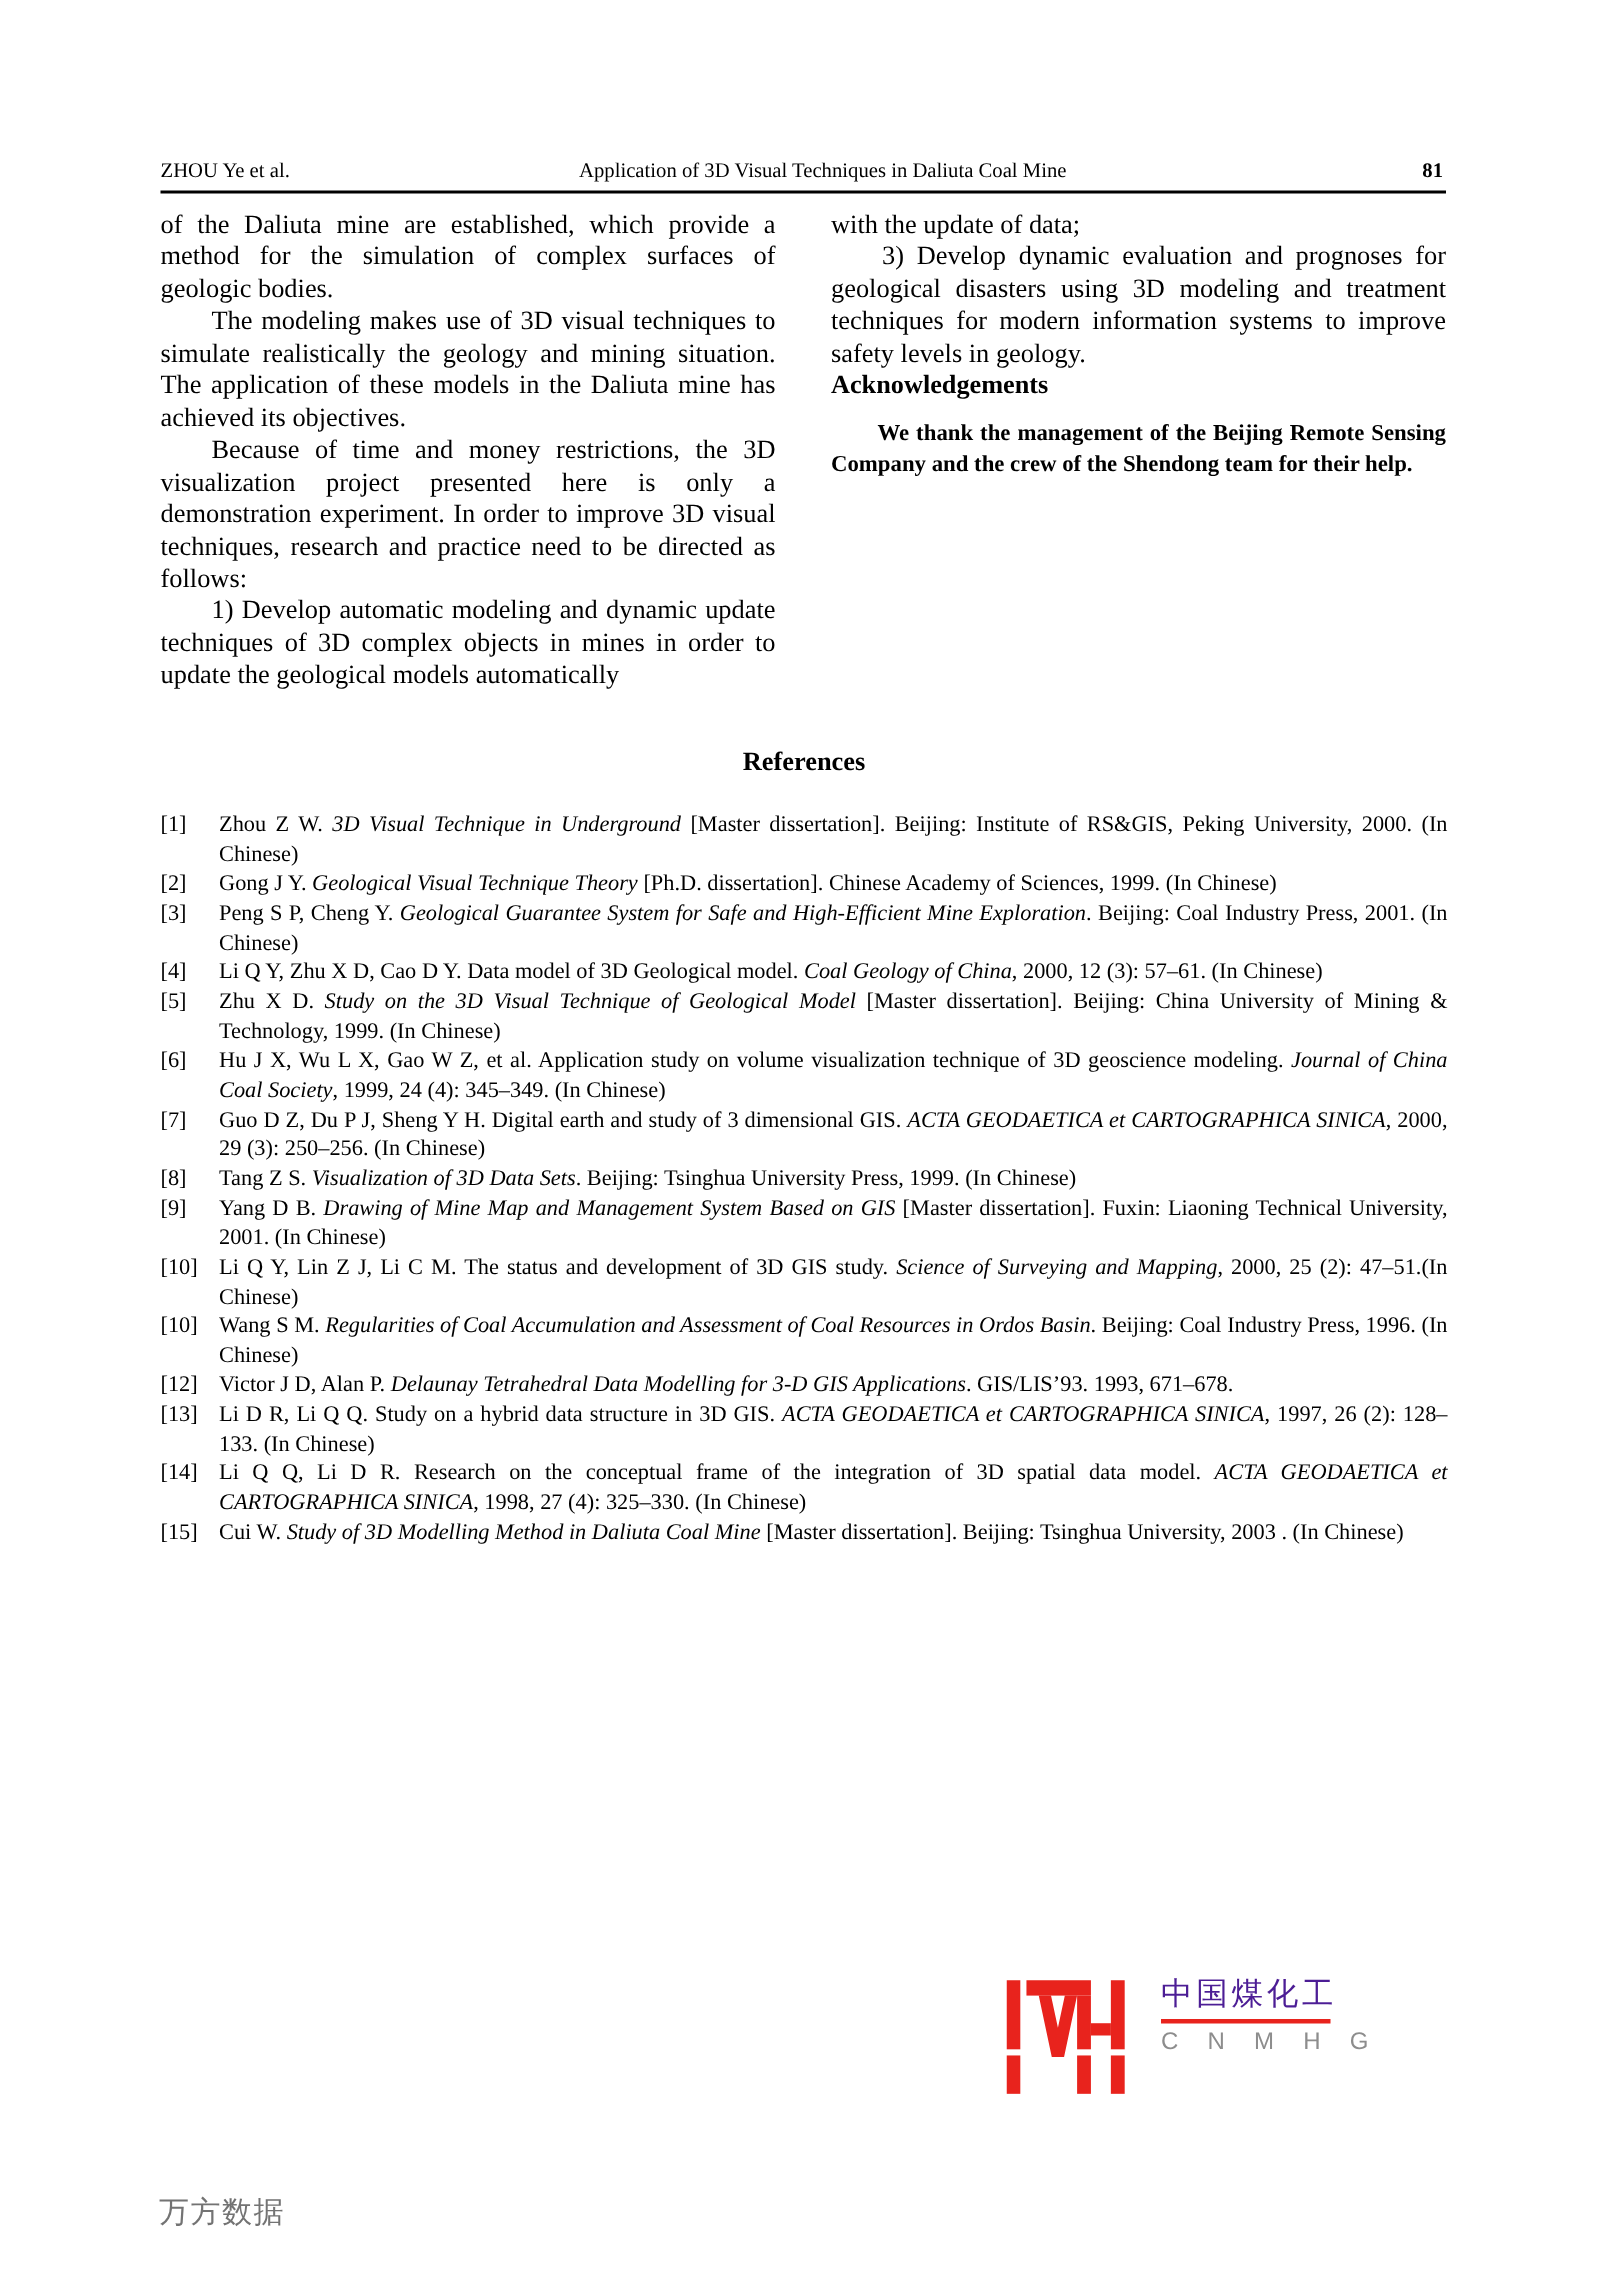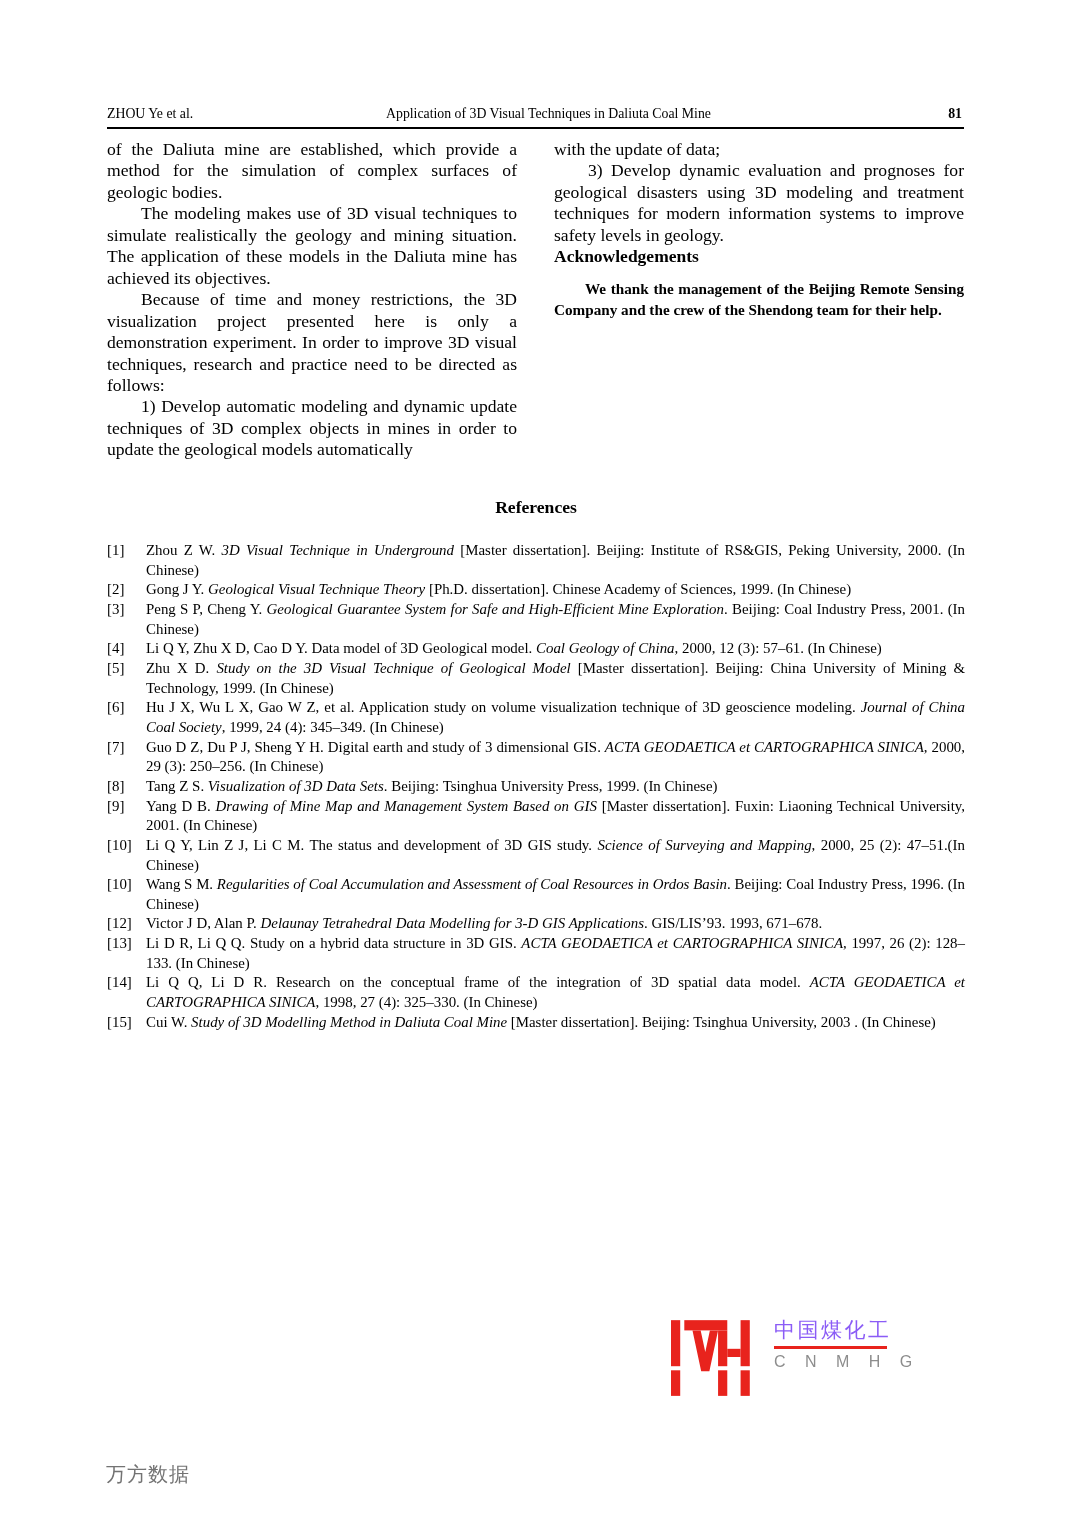--- a/index.html
+++ b/index.html
@@ -94,21 +94,21 @@
         <rect x="13" y="2" width="42" height="10"></rect>
         <path d="M21 12 L29 12 L33.5 33 L38 12 L46 12 L37.5 52 L29.5 52 Z"></path>
         <rect x="46" y="12" width="9" height="35"></rect>
         <rect x="46" y="51" width="9" height="25"></rect>
         <rect x="55" y="30" width="13" height="8"></rect>
         <rect x="68" y="2" width="9" height="45"></rect>
         <rect x="68" y="51" width="9" height="25"></rect>
       </g>
     </svg>
     <div class="logo-text">
-      <span class="logo-cn" style="color: #8b5cf6;">中国煤化工</span>
+      <span class="logo-cn" style="color: #4c1d95;">中国煤化工</span>
       <span class="logo-rule" id="logo-rule" style="background: rgb(232, 35, 29);"></span>
       <span class="logo-latin" id="logo-latin" style="color: rgb(141, 141, 141);">C N M H G</span>
     </div>
   </div>
 
   <div class="watermark">万方数据</div>
 
 </div>
 
 </body></html>

